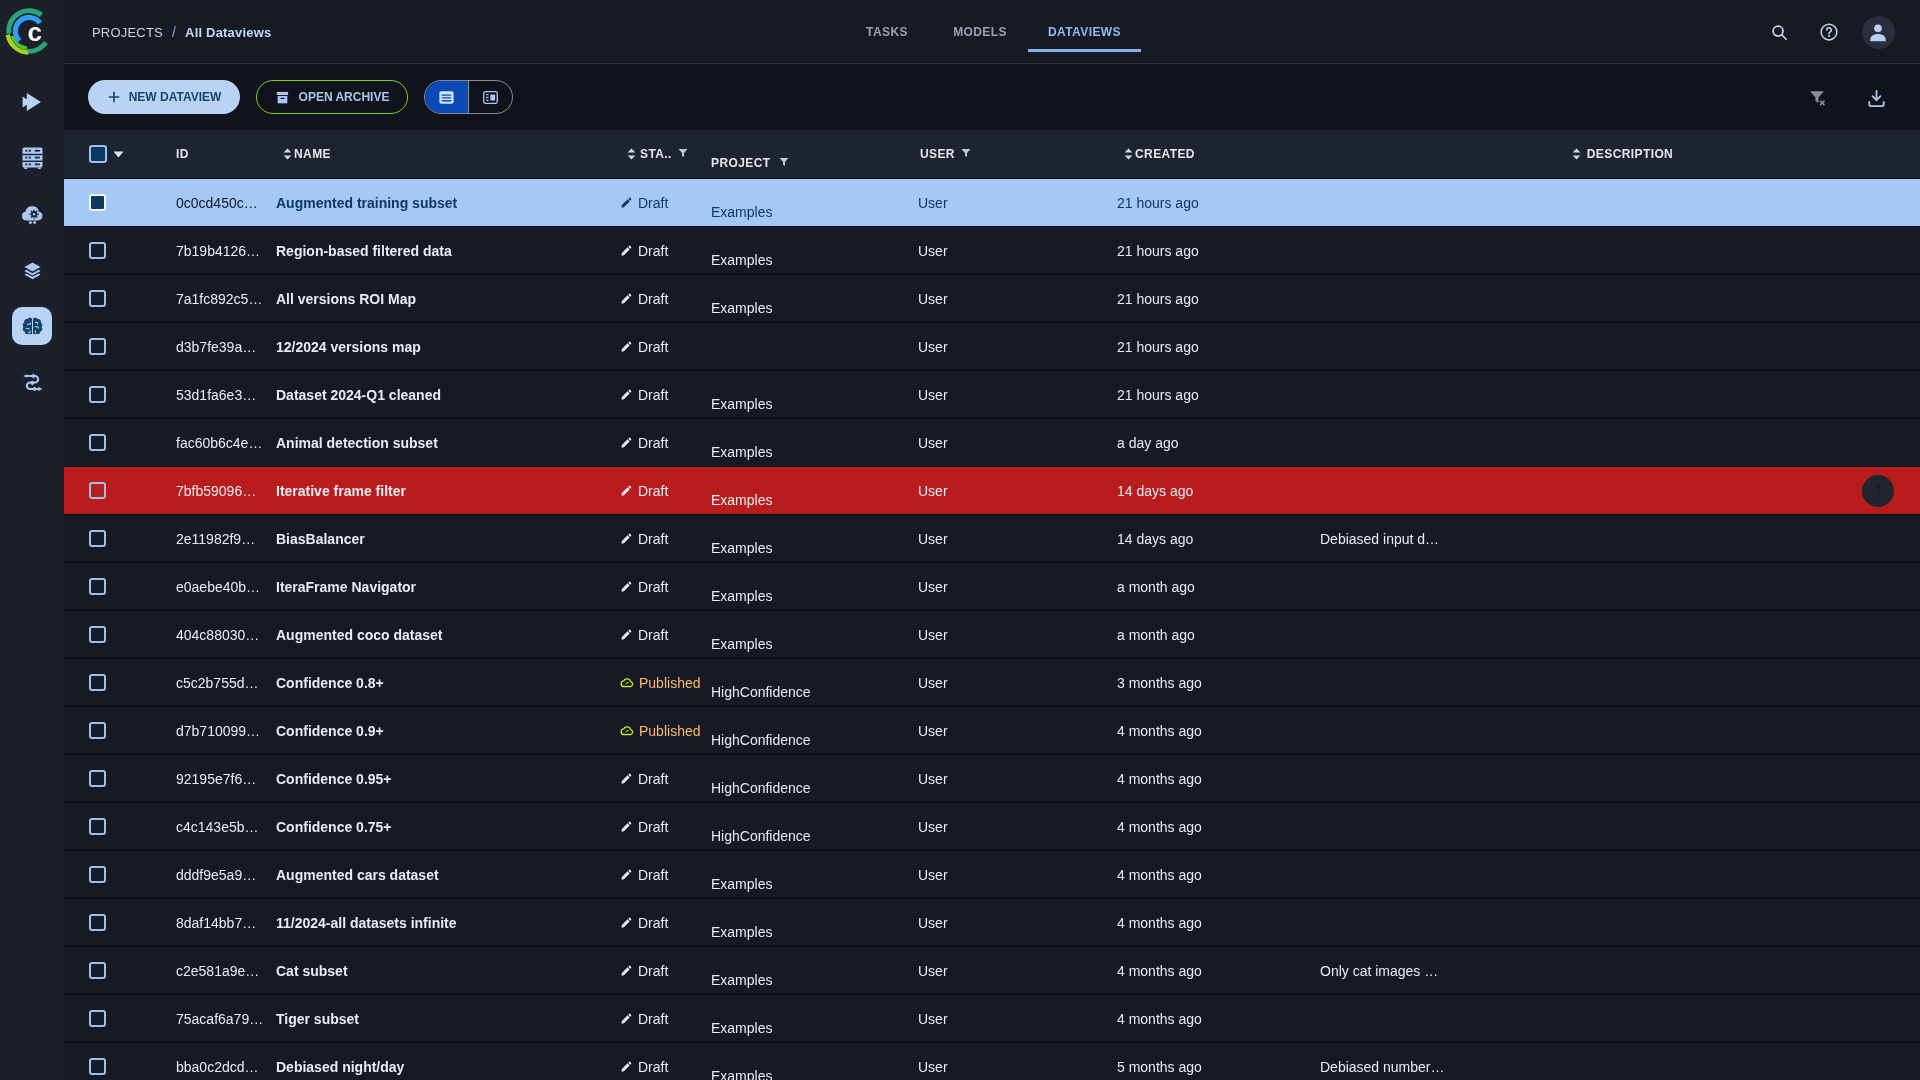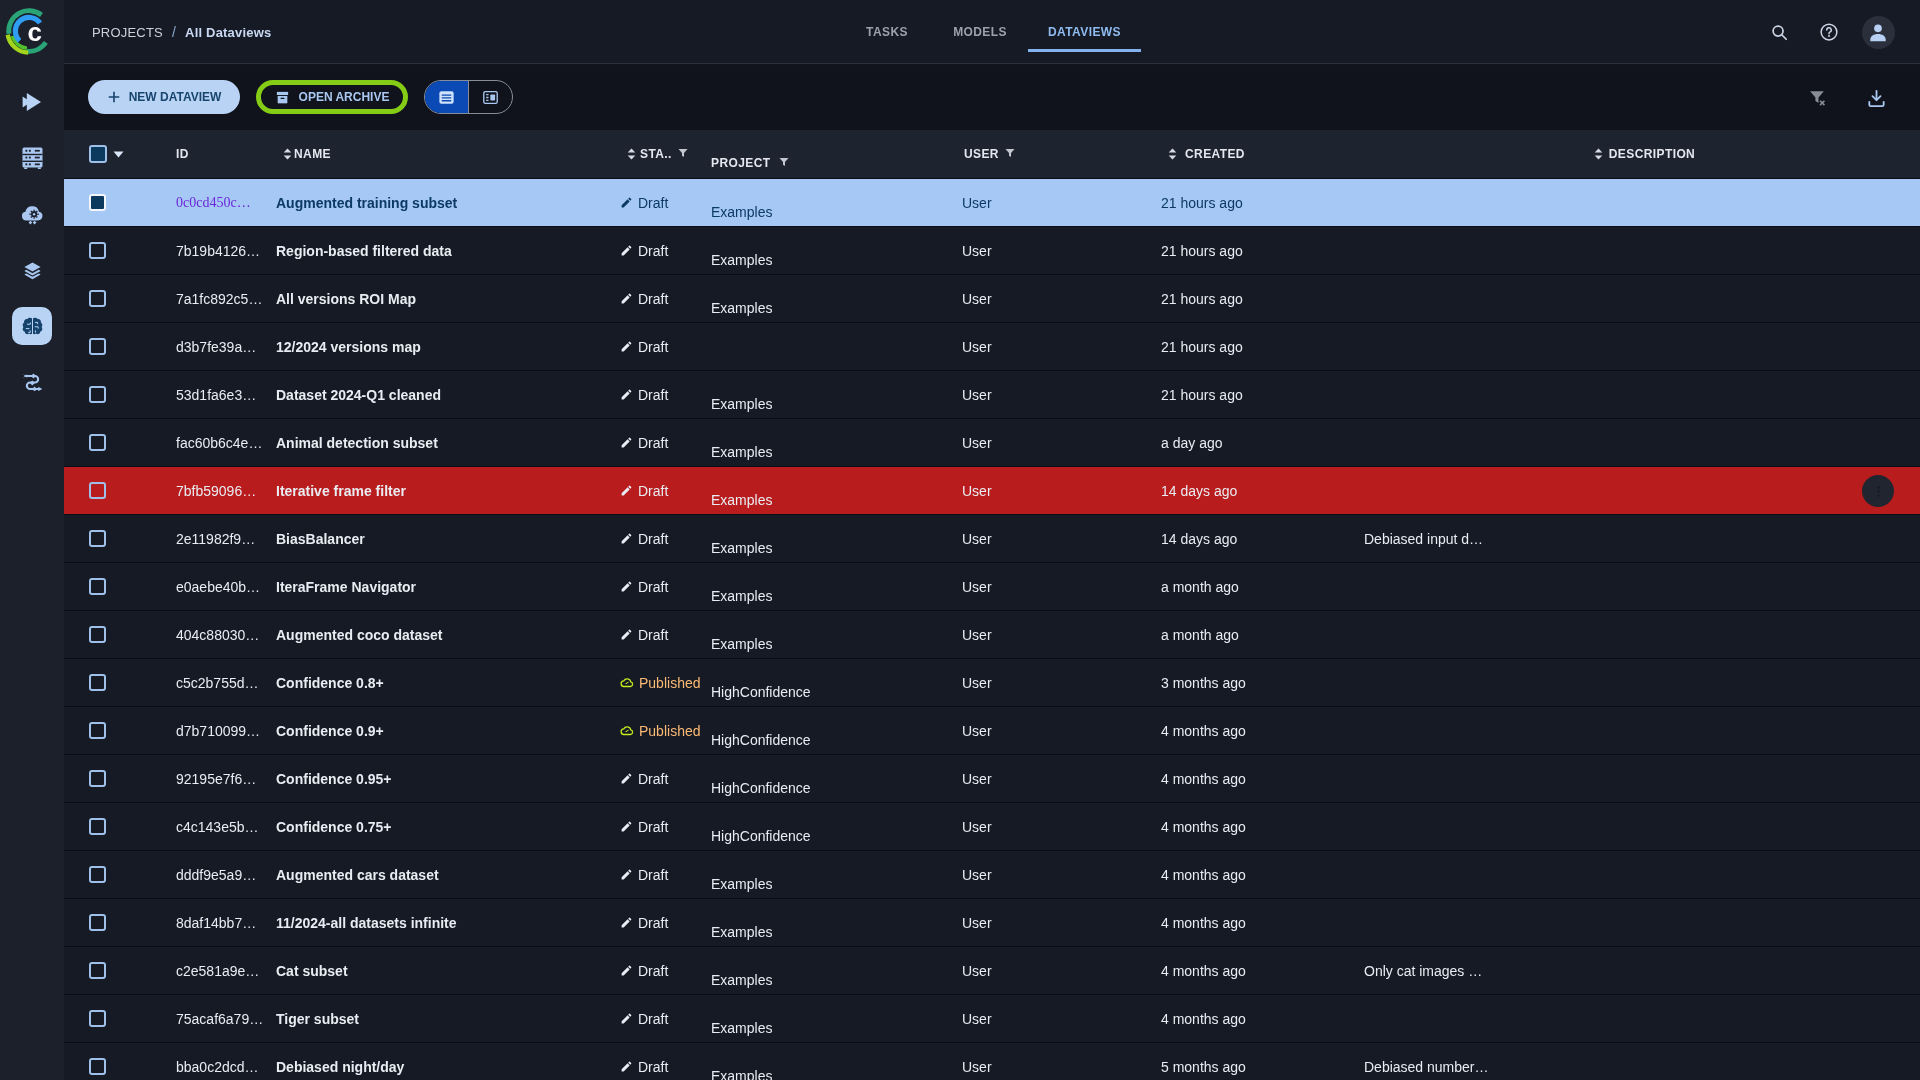--- a/index.html
+++ b/index.html
@@ -22,41 +22,41 @@
   .tabs { position:absolute; left:0; top:0; width:100%; height:52px; }
   .tab { position:absolute; top:0; height:64px; display:flex; align-items:center; justify-content:center; font-size:12px; font-weight:bold; letter-spacing:.4px; color:#9aa1ad; }
   .tab.on { color:#8fbbf0; }
   .tab-underline { position:absolute; height:3px; background:#83b2ef; bottom:0px; }
   .hicons { position:absolute; right:0; top:0; height:64px; display:flex; align-items:center; }
 
   
   .toolbar { position:absolute; left:64px; top:65px; width:1856px; height:65px; background:#10131b; }
   .btn-new { position:absolute; left:24px; top:15px; width:152px; height:34px; background:#b9d3f4; border-radius:17px;
       display:flex; align-items:center; justify-content:center; gap:8px; color:#17456e; font-size:12px; font-weight:bold; letter-spacing:0px; }
-  .btn-arch { position:absolute; left:192px; top:15px; width:152px; height:34px; border:5px solid #84cc16; border-radius:17px;
+  .btn-arch { position:absolute; left:192px; top:15px; width:152px; height:34px; border:1px solid #84cc16; border-radius:17px;
       display:flex; align-items:center; justify-content:center; gap:9px; color:#a9c7f1; font-size:12px; font-weight:bold; letter-spacing:0px; }
   .toggle { position:absolute; left:360px; top:15px; width:89px; height:34px; border:1px solid #868d99; border-radius:17px; overflow:hidden; display:flex; }
   .tg-l { width:44px; height:100%; background:#0b49b4; display:flex; align-items:center; justify-content:center; }
   .tg-r { width:45px; height:100%; display:flex; align-items:center; justify-content:center; border-left:1px solid #868d99; }
   .tb-right { position:absolute; right:0; top:0; height:66px; display:flex; align-items:center; }
 
   
   .table { position:absolute; left:64px; top:130px; width:1856px; height:950px; background:#11141c; }
   .thead { display:flex; height:48px; background:#1e2330; align-items:center; color:#e4e7ee; font-size:12px; font-weight:bold; letter-spacing:.4px; }
   .row { display:flex; height:48px; background:#151a24; border-top:1px solid #0a0d14; align-items:center; color:#e9ecf2; font-size:14px; }
   .row.hov { background:#b91c1c; position:relative; }
   .row.sel { background:#a5c8f5; color:#0d3a64; }
-  .row.sel .id { color:#6d28d9;font-family:Liberation Serif, serif; }
+  .row.sel .id { color:#0f172a; }
   .c { overflow:hidden; white-space:nowrap; text-overflow:ellipsis; flex:none; }
   .c-check { width:72px; display:flex; align-items:center; padding-left:25px; flex:none; }
   .c-id { width:100px; padding-left:6px;margin-left:34px; }
   .c-name { width:344px; padding-left:6px; font-weight:bold; }
   .c-status { width:91px; padding-left:6px; display:flex; align-items:center; gap:5px; }
   .c-project { width:207px; padding-left:6px;margin-top:18px; }
-  .c-user { width:199px; padding-left:6px;margin-left:44px; }
+  .c-user { width:199px; padding-left:6px; }
   .c-created { width:203px; padding-left:6px; }
   .c-desc { flex:1 1 auto; padding-left:6px;justify-content:center; }
   .cb { width:17px; height:17px; border:2px solid #9fc0e8; border-radius:3px; flex:none; }
   .cb.full { background:#0c3a5e; }
   .row.sel .cb { border-color:#f2f6fb; background:#0c3a5e; }
   .hd { display:flex; align-items:center; }
   .pub { color:#fdba74; }
   .kebab { position:absolute; right:26px; top:8px; width:32px; height:32px; border-radius:50%; background:#20252f; display:flex; align-items:center; justify-content:center; }
 </style>
 </head>
@@ -281,21 +281,21 @@
               <path d="M3 4h18l-7 8.1V20l-4-2.4v-5.5L3 4z"></path>
             </svg></span></div>
   <div class="c c-user hd" style="padding-left:8px">USER<span style="margin-left:5px"><svg class="fun" width="12" height="12" viewBox="0 0 24 24" fill="#c2c7d0">
               <path d="M3 4h18l-7 8.1V20l-4-2.4v-5.5L3 4z"></path>
             </svg></span></div>
   <div class="c c-created hd" style="padding-left:13px">
           <svg class="sort" width="9" height="12" viewBox="0 0 9 12" fill="#d6dae2">
             <path d="M4.5 0.5 L8.3 4.6 H0.7 Z"></path>
             <path d="M4.5 11.5 L8.3 7.4 H0.7 Z"></path>
           </svg>
-          <span style="margin-left:8px">CREATED</span>
+          <span style="margin-left:2px">CREATED</span>
         </div>
   <div class="c c-desc hd" style="padding-left:11px">
           <svg class="sort" width="9" height="12" viewBox="0 0 9 12" fill="#d6dae2">
             <path d="M4.5 0.5 L8.3 4.6 H0.7 Z"></path>
             <path d="M4.5 11.5 L8.3 7.4 H0.7 Z"></path>
           </svg>
           <span style="margin-left:6px">DESCRIPTION</span>
         </div>
 </div>
 <div class="row sel">

